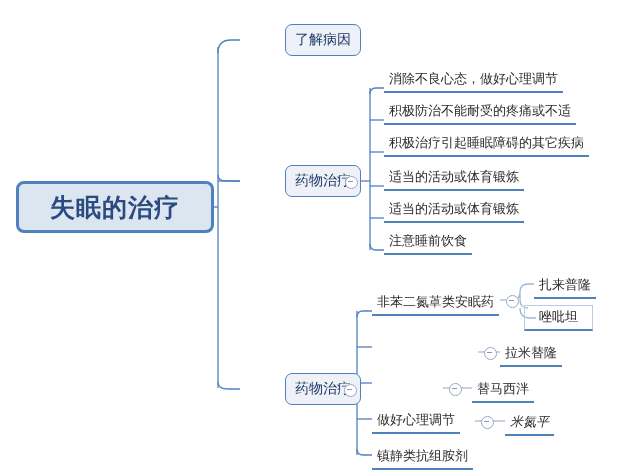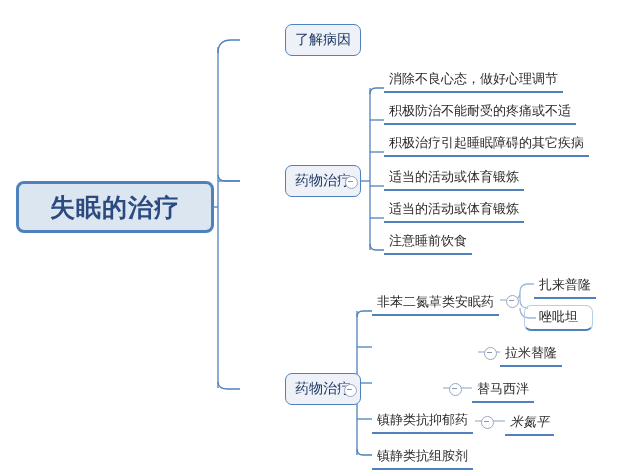--- a/index.html
+++ b/index.html
@@ -49,21 +49,21 @@
     font-size:13px;
     line-height:18px;
     padding:0 5px 3px 5px;
     border-bottom:2.5px solid #4f81bd;
   }
   .leaf.thin{border-bottom-width:2px;}
   
   .leaf.selected{
     border:1px solid #b9cde5;
     border-bottom:2.5px solid #4f81bd;
-    border-radius:7px;
+    border-radius:0;
     padding:2px 14px 3px 14px;
   }
 
   
   .toggle{
     position:absolute;
     width:11px;height:11px;
     border:1px solid #9aa7c0;
     border-radius:50%;
     background:#ffffff;
@@ -163,21 +163,21 @@
   <div class="leaf" style="left:384px;top:200px;">适当的活动或体育锻炼</div>
   <div class="leaf" style="left:384px;top:232px;">注意睡前饮食</div>
 
   <div class="leaf" style="left:372px;top:293px;">非苯二氮䓬类安眠药</div>
   <div class="toggle" style="left:506px;top:295px;"></div>
 
   <div class="toggle" style="left:484px;top:347px;"></div>
 
   <div class="toggle" style="left:449px;top:383px;"></div>
 
-  <div class="leaf" style="left:372px;top:411px;">镇静类抗抑郁药</div>
+  <div class="leaf" style="left:372px;top:411px;">做好心理调节</div>
   <div class="toggle" style="left:481px;top:416px;"></div>
 
   <div class="leaf" style="left:372px;top:447px;">镇静类抗组胺剂</div>
 
   <div class="leaf thin" style="left:534px;top:276px;">扎来普隆</div>
   <div class="leaf selected" style="left:524px;top:305px;">唑吡坦</div>
 
   <div class="leaf thin" style="left:472px;top:380px;">替马西泮</div>
 
   <div class="leaf thin" style="left:500px;top:344px;">拉米替隆</div>

